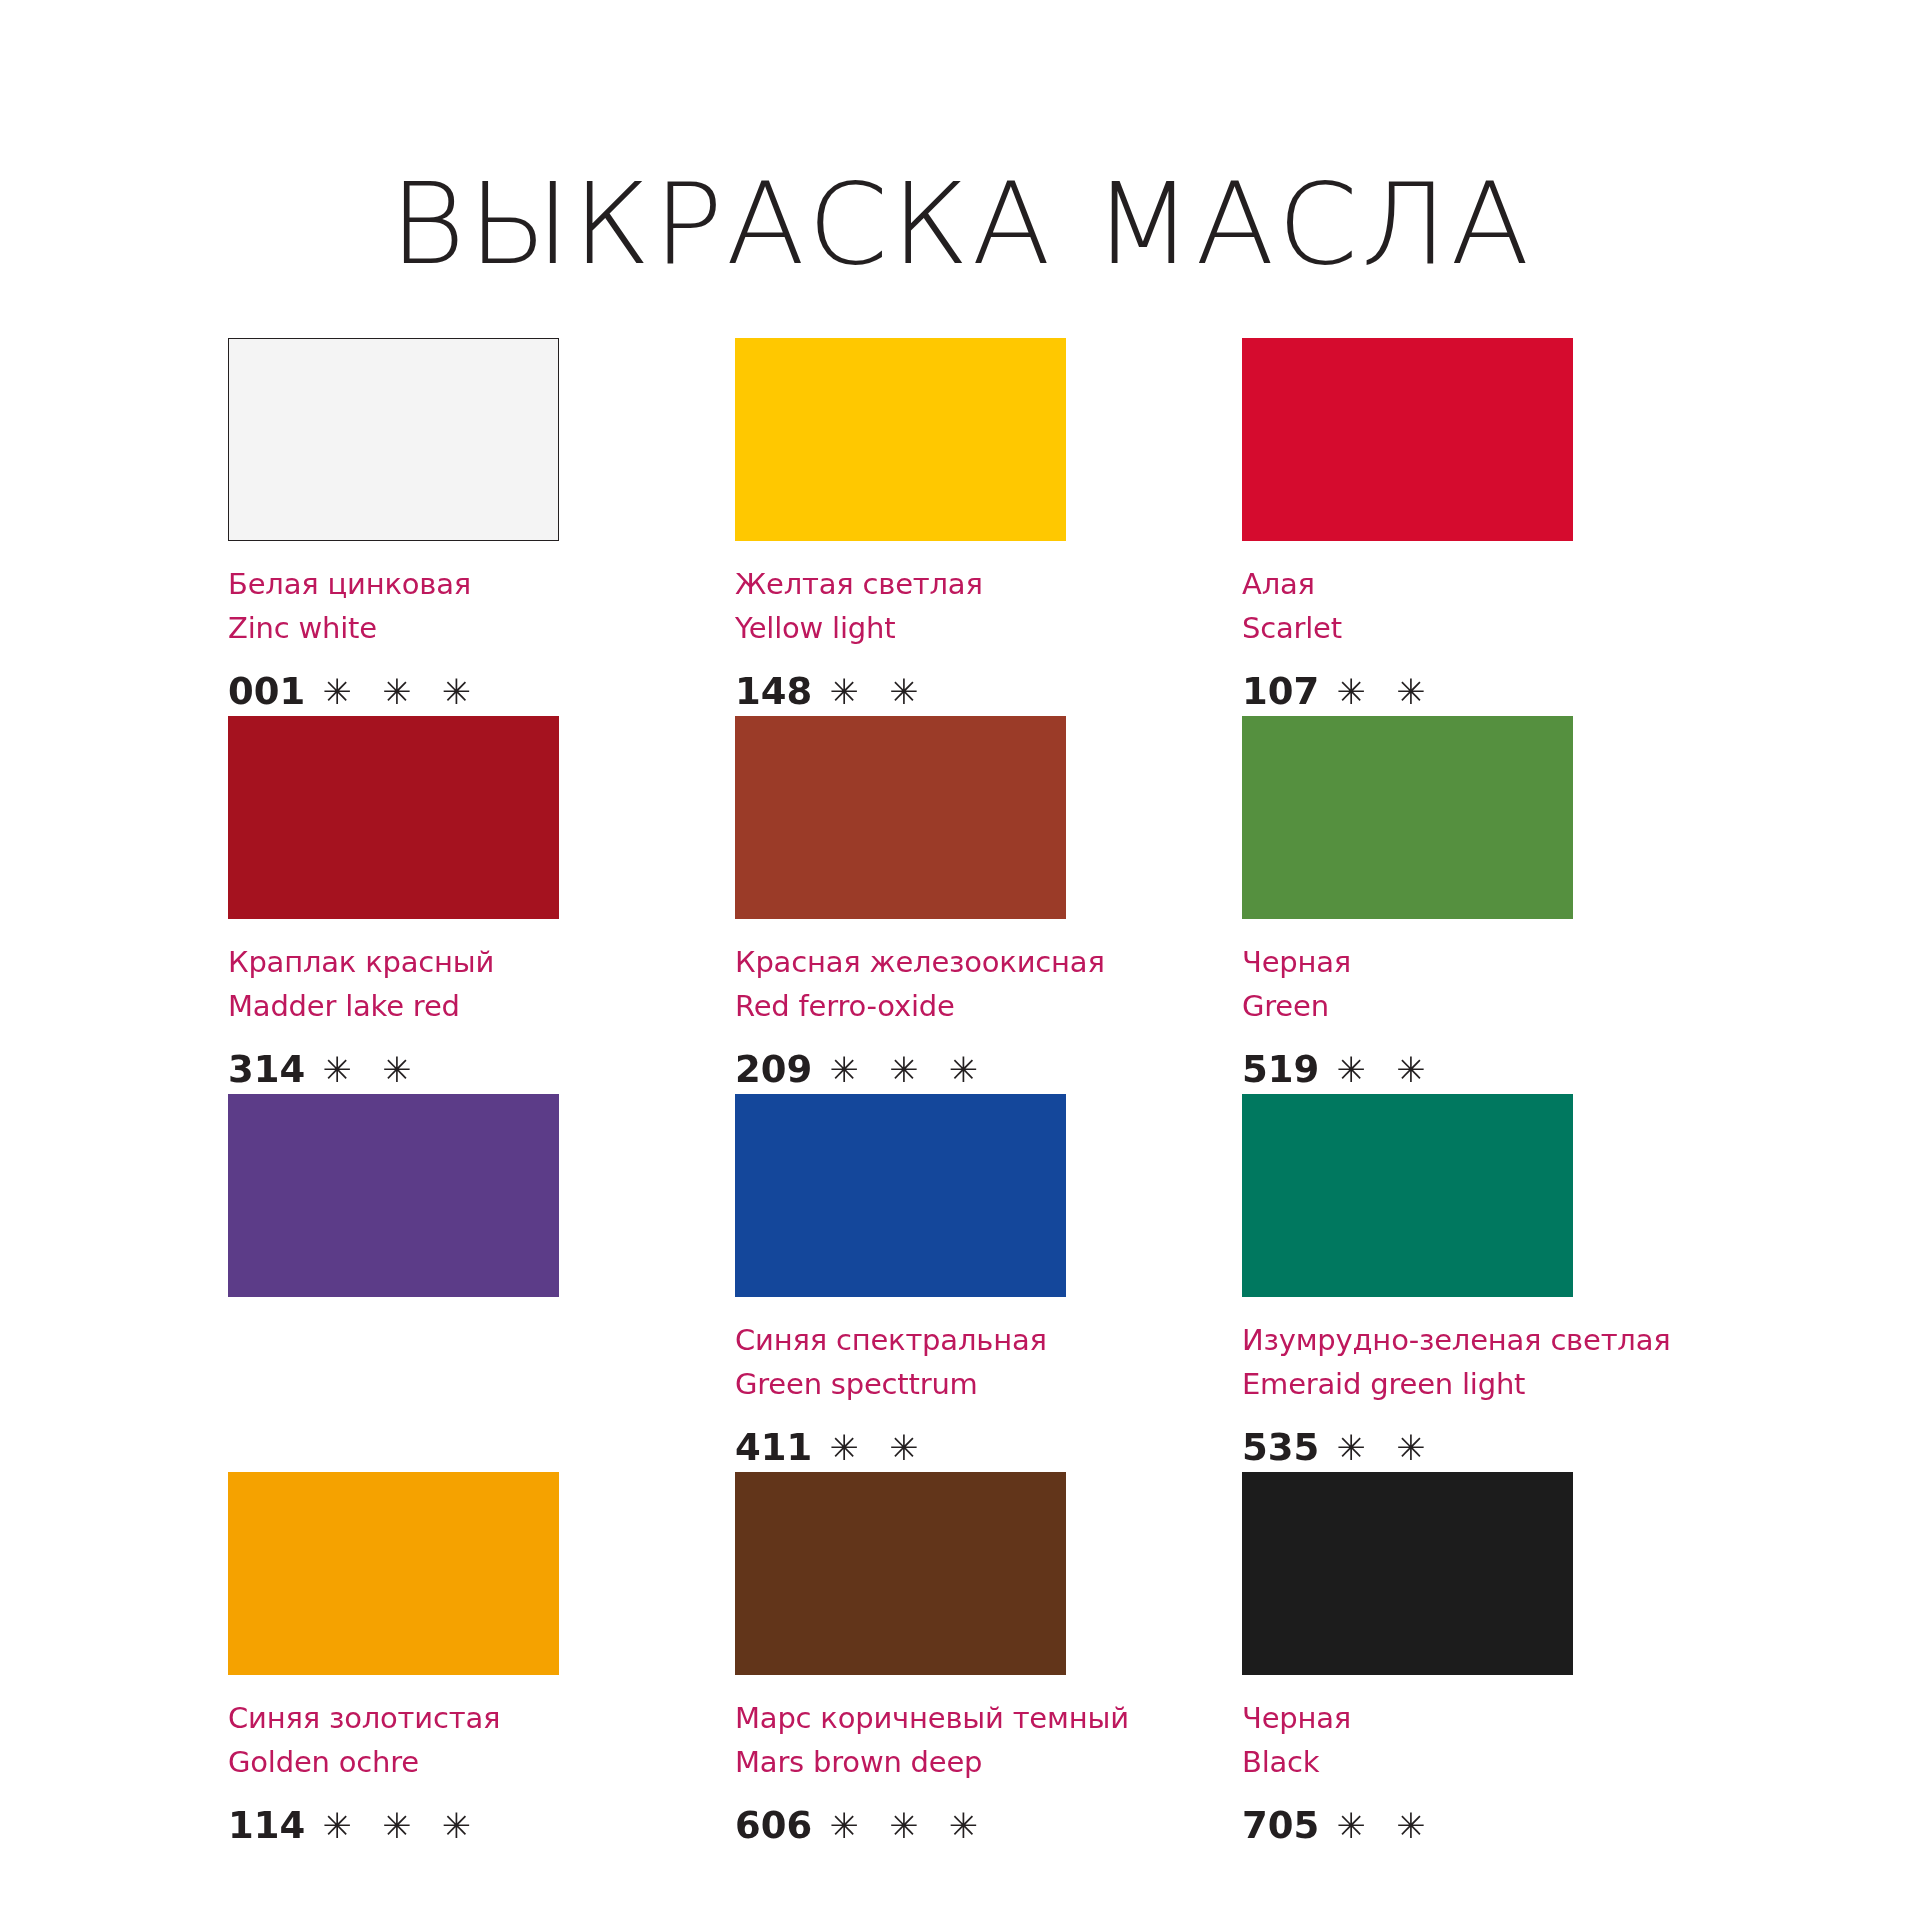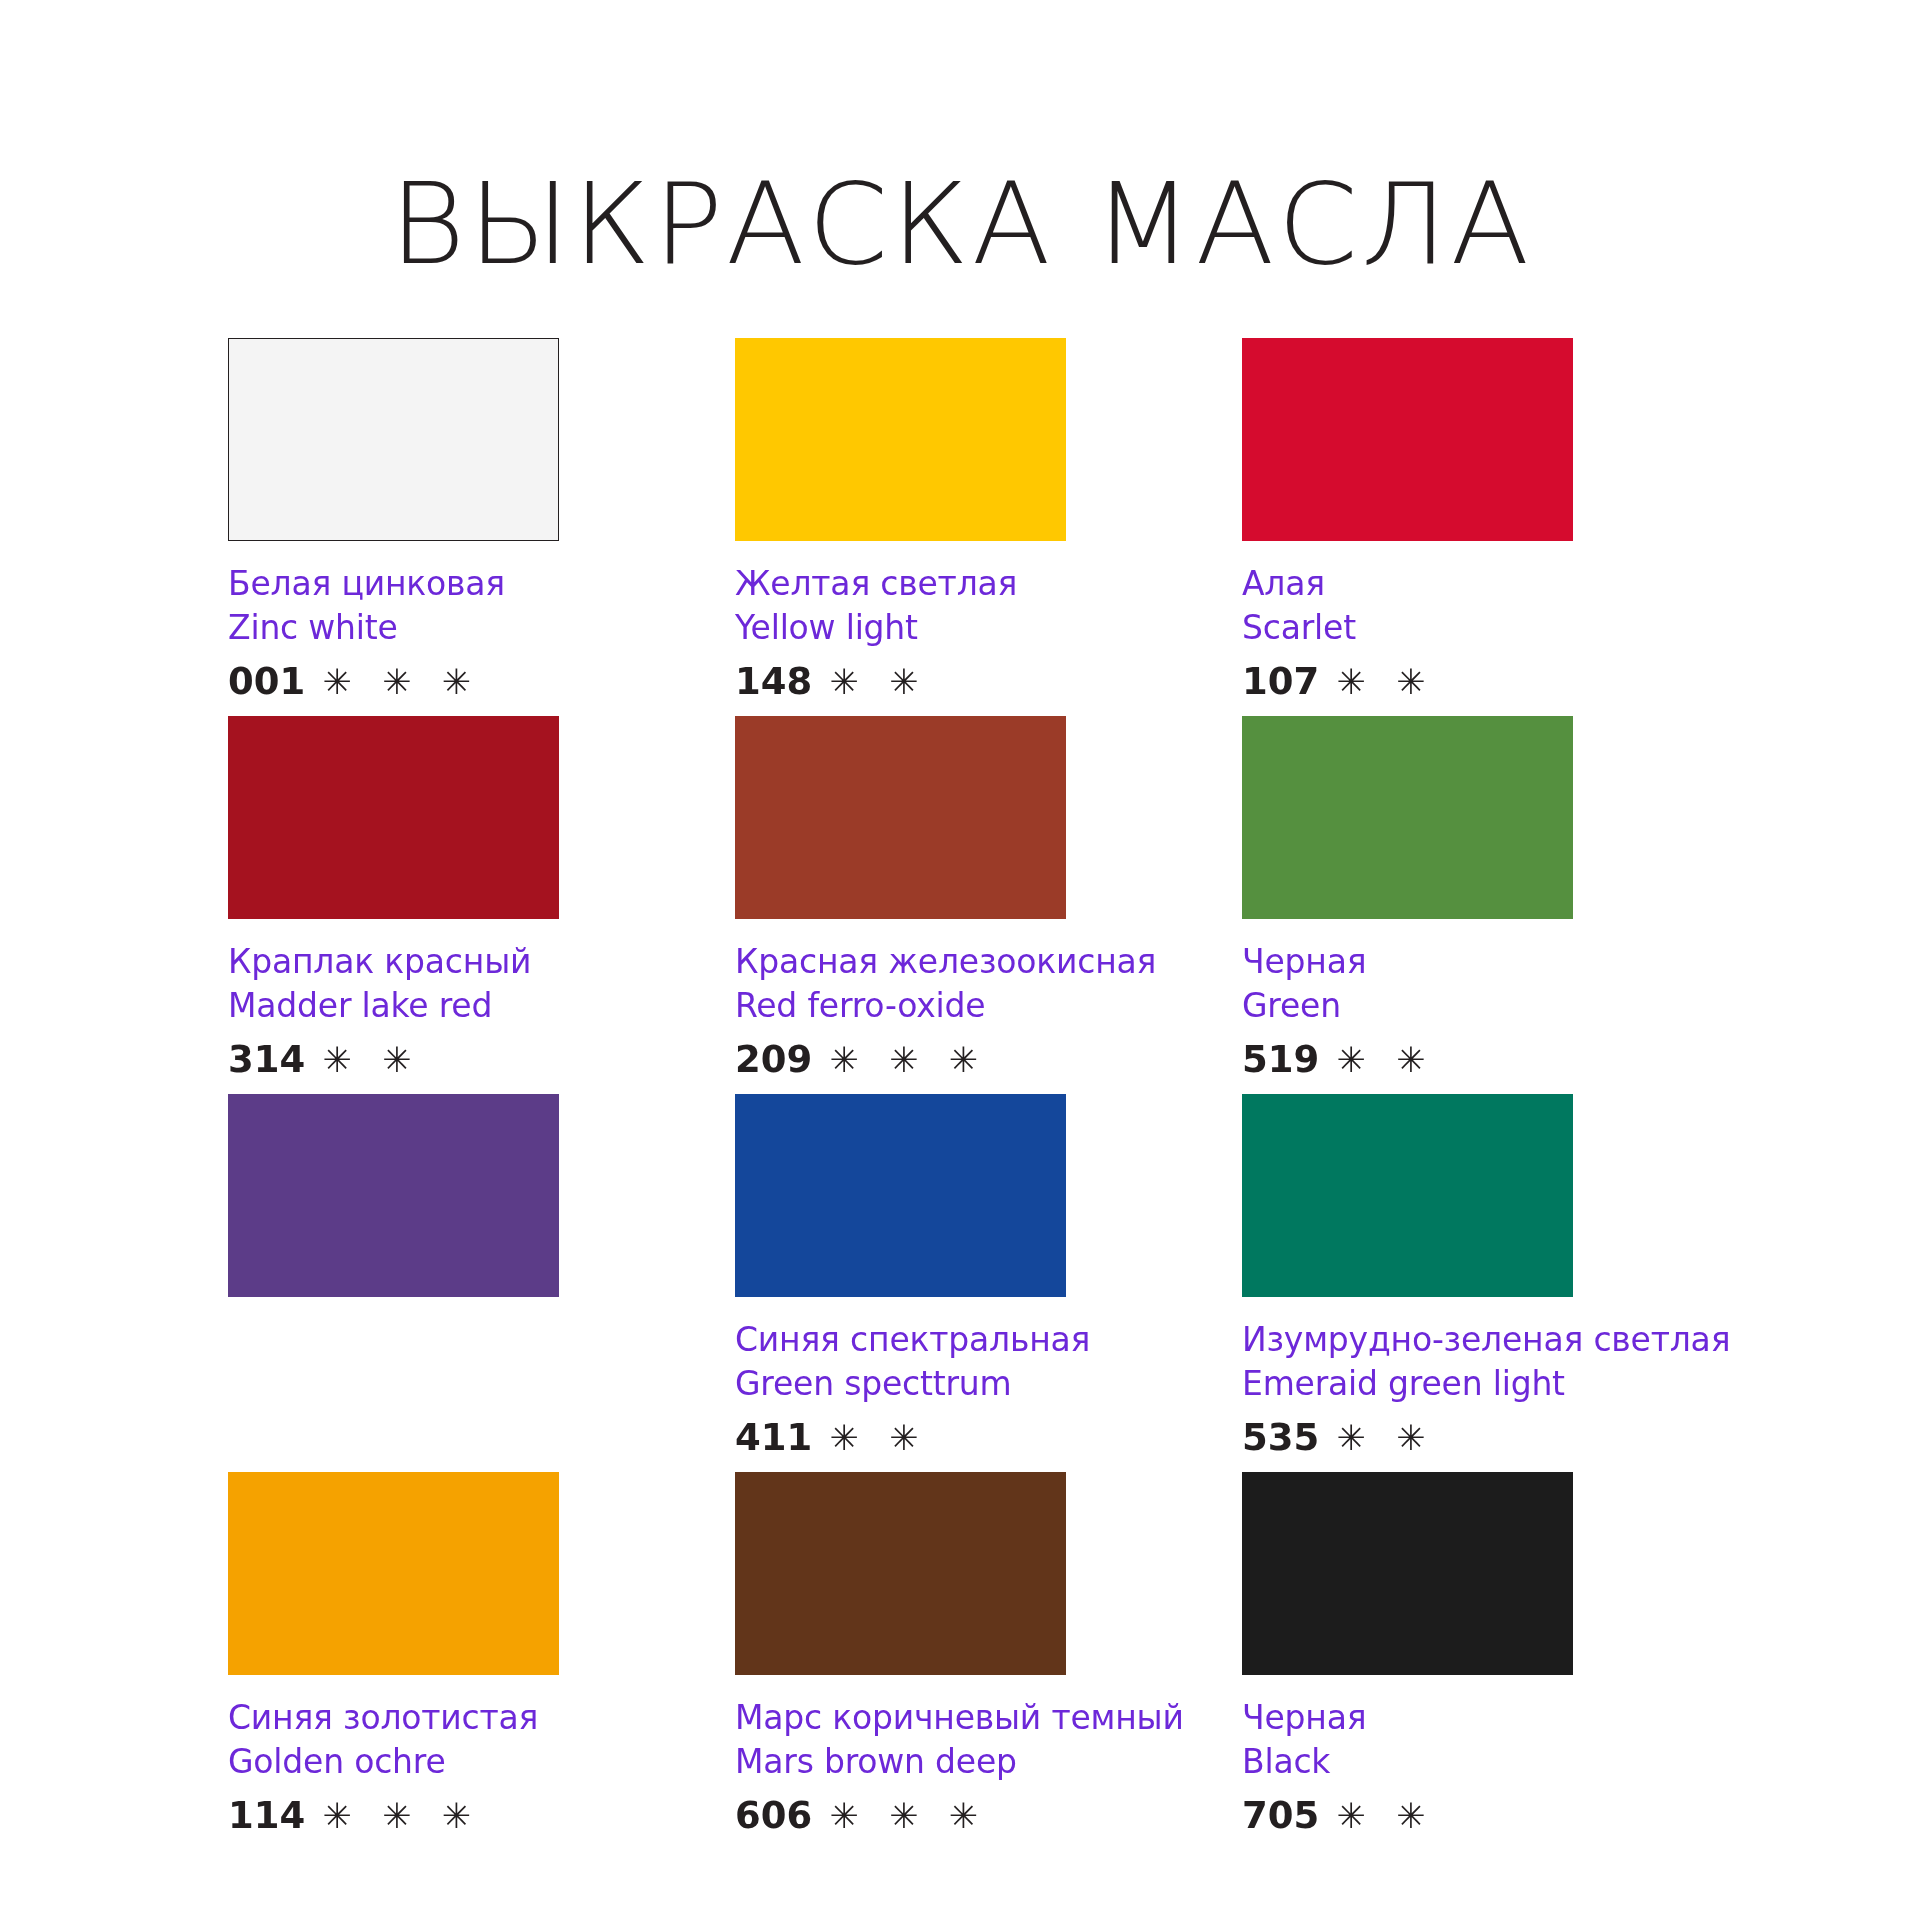--- a/index.html
+++ b/index.html
@@ -68,31 +68,31 @@
   }
 
   .swatch-meta {
     margin-top: 21px;
   }
 
   .swatch-name-ru,
   .swatch-name-en {
     font-family: "DejaVu Sans", sans-serif;
     font-weight: 400;
-    font-size: 33px;
+    font-size: 29px;
     line-height: 44px;
-    color: #6d28d9;
+    color: #be185d;
     white-space: nowrap;
     letter-spacing: -0.2px;
   }
 
   .swatch-code-row {
     display: flex;
     align-items: baseline;
-    margin-top: 10px;
+    margin-top: 20px;
     white-space: nowrap;
     text-align: center;
   }
 
   .swatch-code {
     font-family: "DejaVu Sans", sans-serif;
     font-weight: 700;
     font-size: 37px;
     line-height: 44px;
     color: #231f20;

